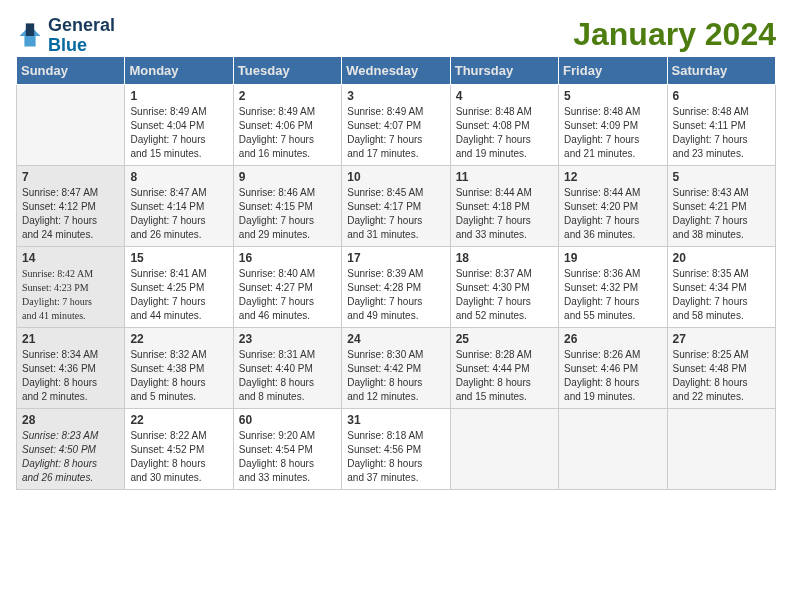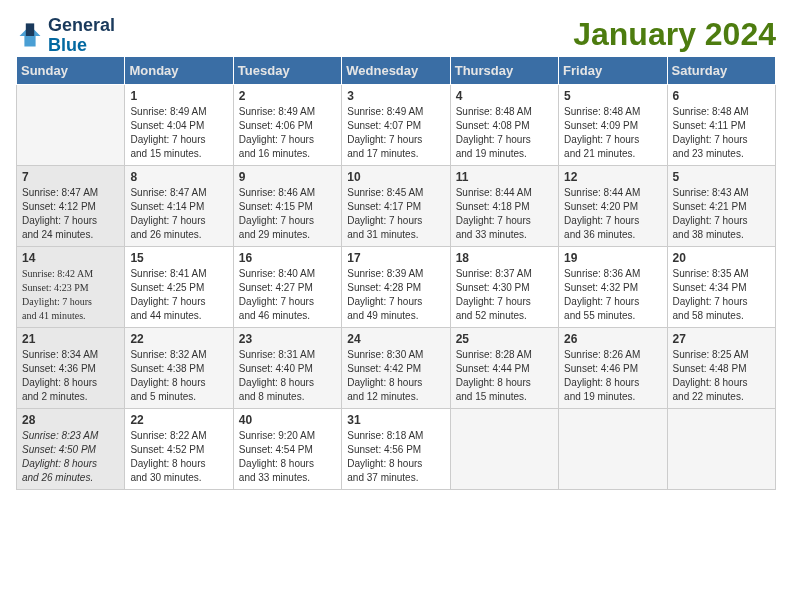--- a/index.html
+++ b/index.html
@@ -329,21 +329,21 @@
 and 26 minutes.</div>
         </td>
         <td>
           <span class="day-number">22</span>
           <div class="day-info" style="white-space: pre-line;">Sunrise: 8:22 AM
 Sunset: 4:52 PM
 Daylight: 8 hours
 and 30 minutes.</div>
         </td>
         <td>
-          <span class="day-number">40</span>
+          <span class="day-number">60</span>
           <div class="day-info" style="white-space: pre-line;">Sunrise: 9:20 AM
 Sunset: 4:54 PM
 Daylight: 8 hours
 and 33 minutes.</div>
         </td>
         <td>
           <span class="day-number">31</span>
           <div class="day-info" style="white-space: pre-line;">Sunrise: 8:18 AM
 Sunset: 4:56 PM
 Daylight: 8 hours

